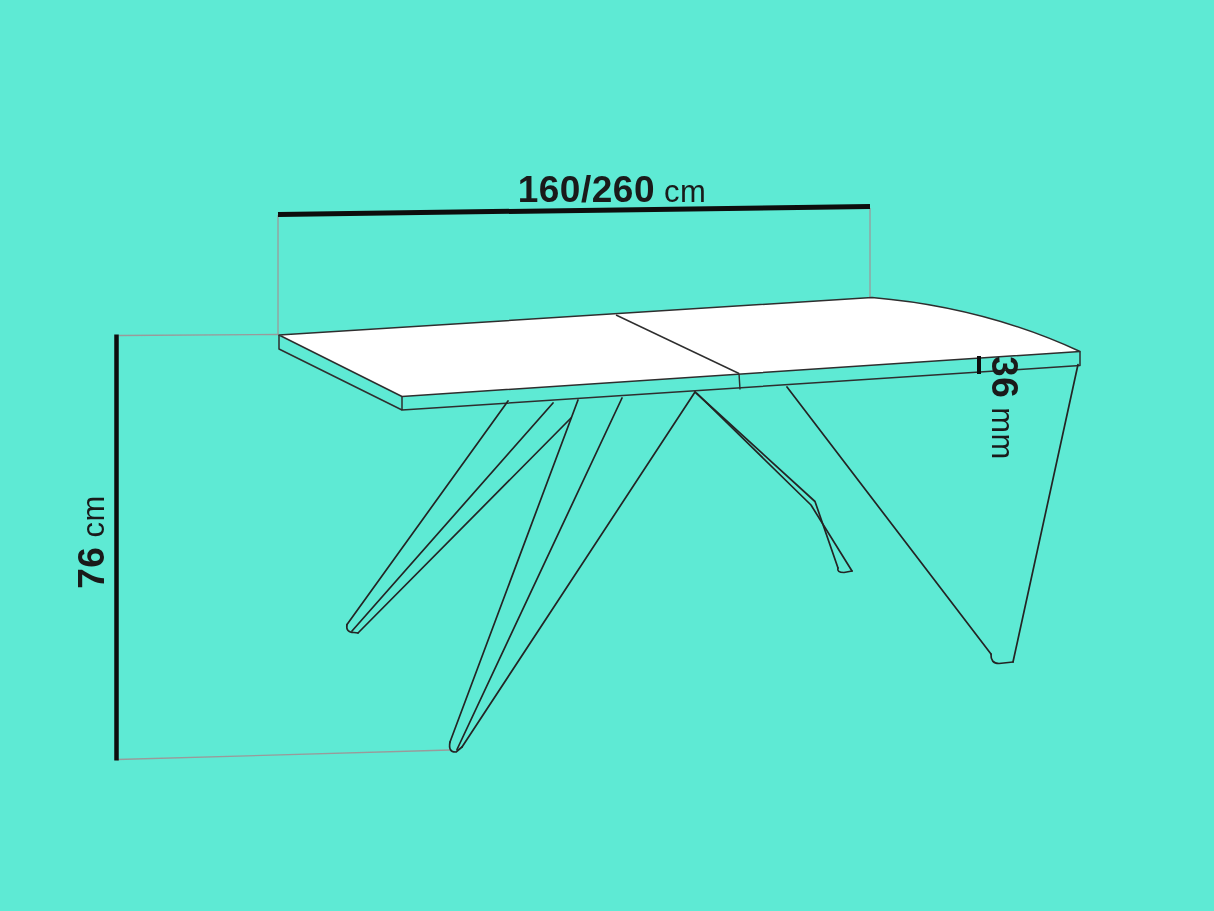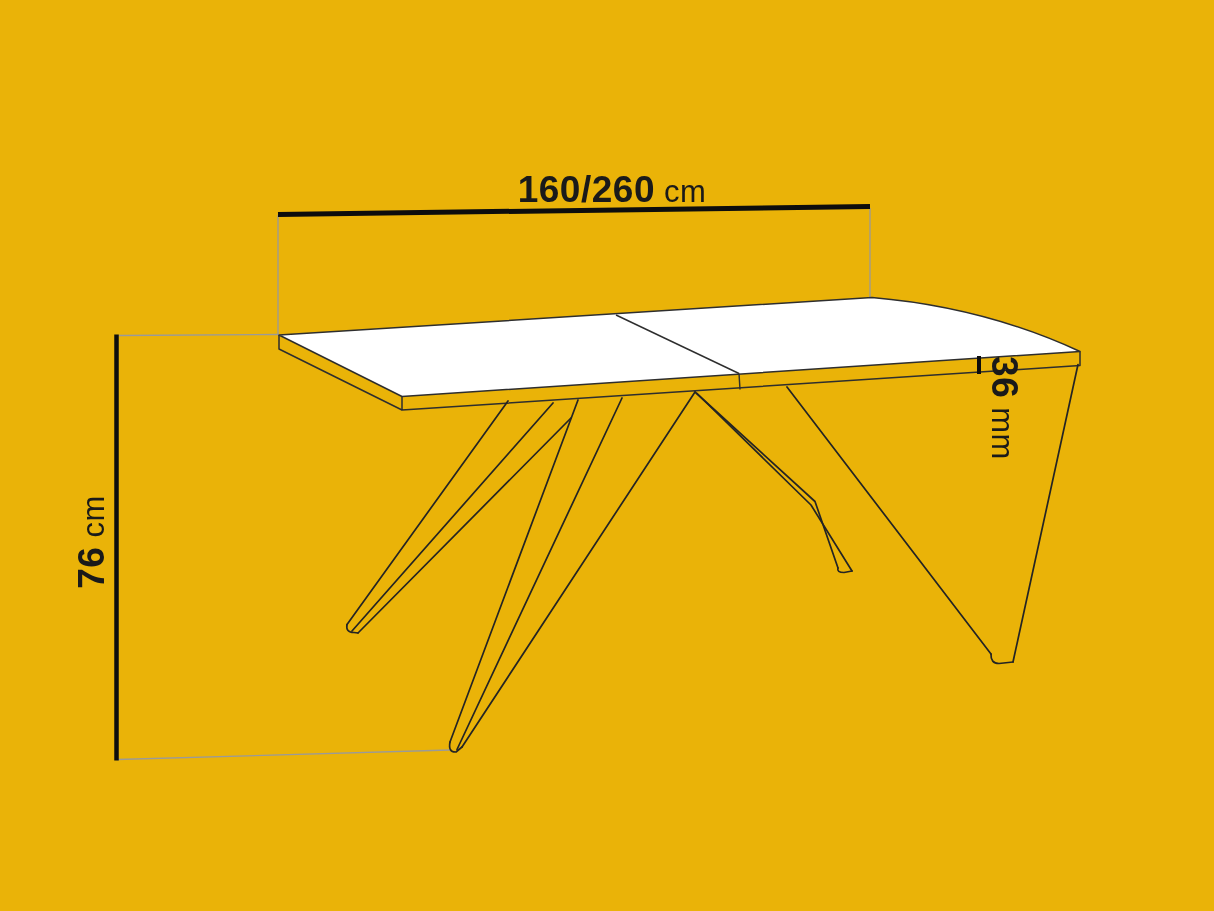--- a/index.html
+++ b/index.html
@@ -4,21 +4,21 @@
 <style>
   html, body {
     margin: 0;
     padding: 0;
     background: #ffffff;
   }
   .canvas {
     position: relative;
     width: 1214px;
     height: 911px;
-    background: #eab308;
+    background: #5eead4;
     overflow: hidden;
     font-family: "Liberation Sans", "DejaVu Sans", sans-serif;
   }
   .drawing-svg {
     position: absolute;
     left: 0;
     top: 0;
     width: 1214px;
     height: 911px;
   }

